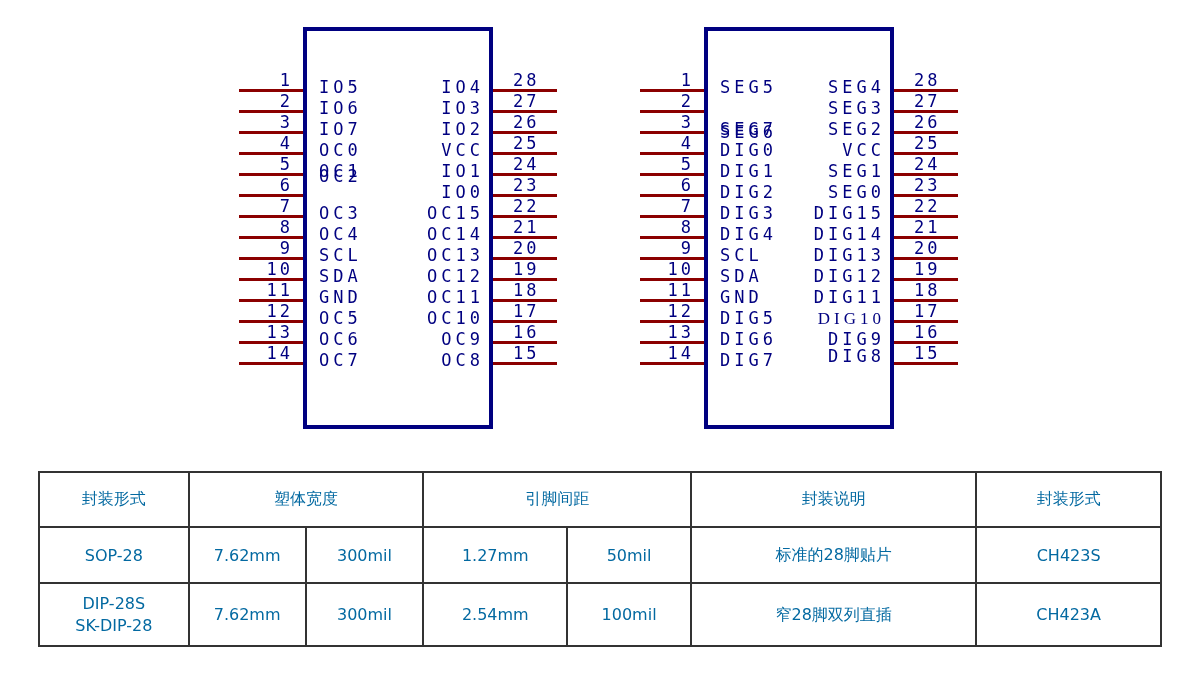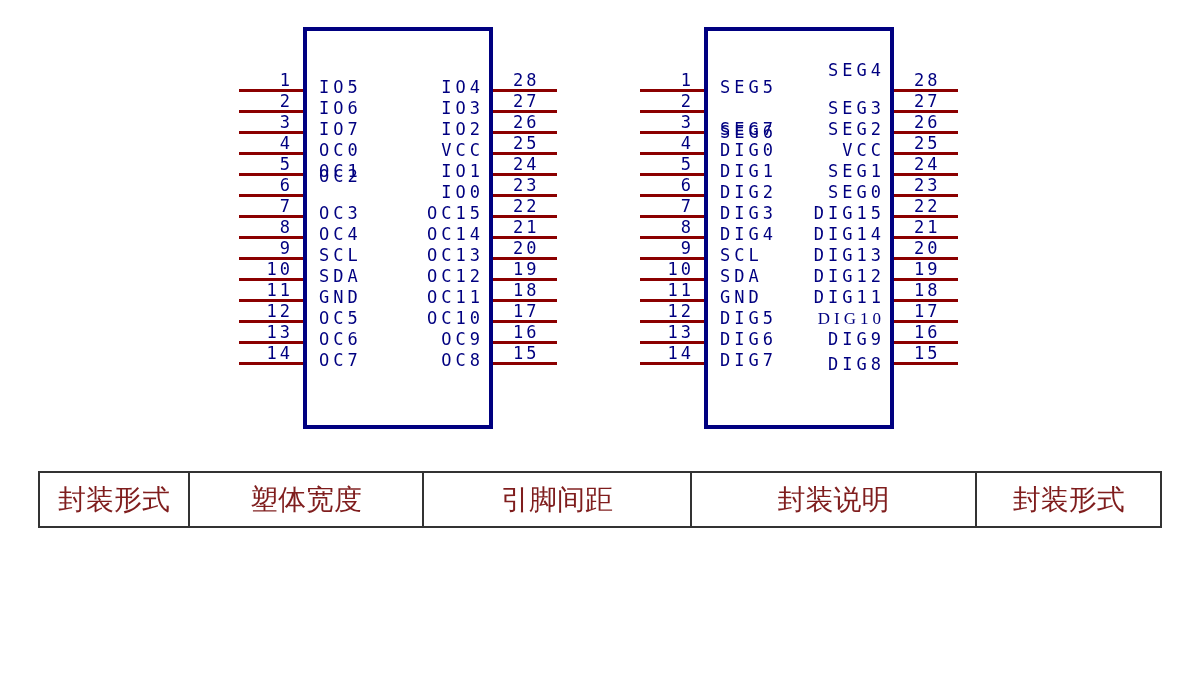--- a/index.html
+++ b/index.html
@@ -1,21 +1,21 @@
 <!DOCTYPE html>
 <html><head>
 <meta charset="utf-8">
 <style>
   html,body{margin:0;padding:0;background:#fff;}
   body{width:1200px;height:676px;position:relative;overflow:hidden;font-family:"Liberation Sans",sans-serif;}
   .chip{position:absolute;top:27px;width:182px;height:394px;border:4px solid #000080;box-sizing:content-box;}
   .pin{position:absolute;height:3px;background:#8b0000;width:64px;}
   .pnum{position:absolute;font-family:"DejaVu Sans Mono",monospace;font-size:17px;color:#000080;letter-spacing:3px;line-height:17px;}
   .plabel{position:absolute;font-family:"DejaVu Sans Mono",monospace;font-size:17px;color:#000080;letter-spacing:4px;line-height:17px;white-space:pre;}
-  table.pk{position:absolute;left:38px;top:471px;width:1124px;border-collapse:collapse;font-family:"DejaVu Sans",sans-serif;font-size:28px;color:#7f1d1d;}
+  table.pk{position:absolute;left:38px;top:471px;width:1124px;border-collapse:collapse;font-family:"DejaVu Sans",sans-serif;font-size:16px;color:#0369a1;}
   table.pk td{border:2px solid #333;text-align:center;vertical-align:middle;padding:0;}
   table.pk tr.h td{height:53px;}
   table.pk tr.r1 td{height:54px;}
   table.pk tr.r2 td{height:61px;line-height:22px;}
 </style>
 </head>
 <body>
 
 <div id="chipL">
   <div class="chip" style="left:303px;"></div>
@@ -104,21 +104,21 @@
     <div class="pnum" style="top: 345px; left: 513px;">15</div>
     <div class="plabel" style="top: 352px; right: 716px; text-align: right;">OC8</div>
   </div>
 <div id="chipR">
   <div class="chip" style="left:704px;"></div>
 <div class="pin" style="left: 640px; top: 89px;"></div>
     <div class="pnum" style="top: 72px; right: 506px; text-align: right;">1</div>
     <div class="plabel" style="top: 79px; left: 720px;">SEG5</div>
     <div class="pin" style="left: 894px; top: 89px;"></div>
     <div class="pnum" style="top: 72px; left: 914px;">28</div>
-    <div class="plabel" style="top: 62px; right: 315px; text-align: right;">SEG4</div>
+    <div class="plabel" style="top: 79px; right: 315px; text-align: right;">SEG4</div>
     <div class="pin" style="left: 640px; top: 110px;"></div>
     <div class="pnum" style="top: 93px; right: 506px; text-align: right;">2</div>
     <div class="plabel" style="top: 100px; left: 720px; margin-top: 24px;">SEG6</div>
     <div class="pin" style="left: 894px; top: 110px;"></div>
     <div class="pnum" style="top: 93px; left: 914px;">27</div>
     <div class="plabel" style="top: 100px; right: 315px; text-align: right;">SEG3</div>
     <div class="pin" style="left: 640px; top: 131px;"></div>
     <div class="pnum" style="top: 114px; right: 506px; text-align: right;">3</div>
     <div class="plabel" style="top: 121px; left: 720px; text-align: center;">SEG7</div>
     <div class="pin" style="left: 894px; top: 131px;"></div>
@@ -182,35 +182,56 @@
     <div class="pnum" style="top: 324px; right: 506px; text-align: right;">13</div>
     <div class="plabel" style="top: 331px; left: 720px;">DIG6</div>
     <div class="pin" style="left: 894px; top: 341px;"></div>
     <div class="pnum" style="top: 324px; left: 914px;">16</div>
     <div class="plabel" style="top: 331px; right: 315px; text-align: right;">DIG9</div>
     <div class="pin" style="left: 640px; top: 362px;"></div>
     <div class="pnum" style="top: 345px; right: 506px; text-align: right;">14</div>
     <div class="plabel" style="top: 352px; left: 720px;">DIG7</div>
     <div class="pin" style="left: 894px; top: 362px;"></div>
     <div class="pnum" style="top: 345px; left: 914px;">15</div>
-    <div class="plabel" style="top: 356px; right: 315px; text-align: right;">DIG8</div>
+    <div class="plabel" style="top: 348px; right: 315px; text-align: right;">DIG8</div>
   </div>
 
 <table class="pk">
   <colgroup>
     <col style="width:150px">
       <col style="width:117px">
       <col style="width:118px">
     <col style="width:144px">
       <col style="width:124px">
       <col style="width:286px">
       <col style="width:185px">
   </colgroup>
   <tbody>
       <tr class="h">
     <td>封装形式</td>
     <td colspan="2">塑体宽度</td>
     <td colspan="2">引脚间距</td>
     <td>封装说明</td>
     <td>封装形式</td>
   </tr>
+  <tr class="r1">
+    <td>SOP-28</td>
+    <td>7.62mm</td>
+    <td>300mil</td>
+    <td>1.27mm</td>
+    <td>50mil</td>
+    <td>标准的28脚贴片</td>
+    <td>CH423S</td>
+  </tr>
+  <tr class="r2">
+    <td>
+          <div>DIP-28S</div>
+          <div>SK-DIP-28</div>
+        </td>
+    <td>7.62mm</td>
+    <td>300mil</td>
+    <td>2.54mm</td>
+    <td>100mil</td>
+    <td>窄28脚双列直插</td>
+    <td>CH423A</td>
+  </tr>
 </tbody>
   </table>
 
 </body></html>

